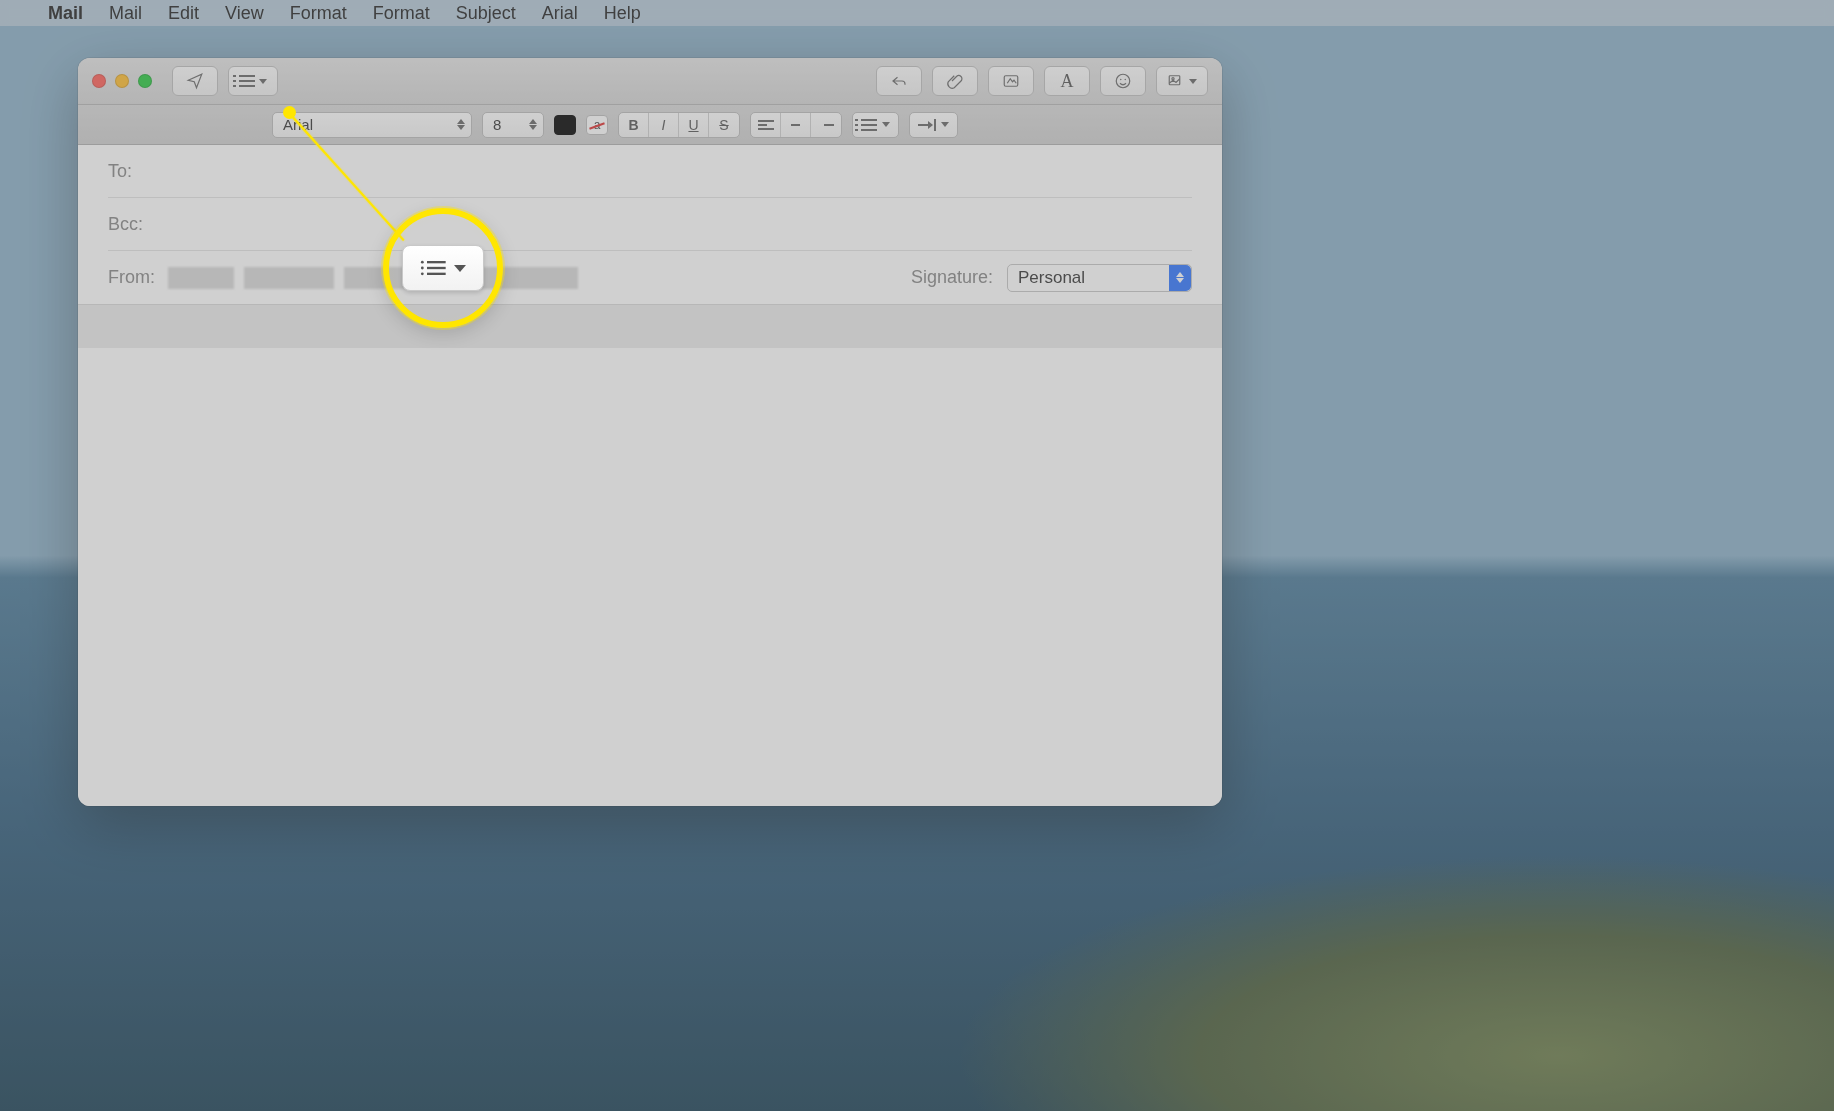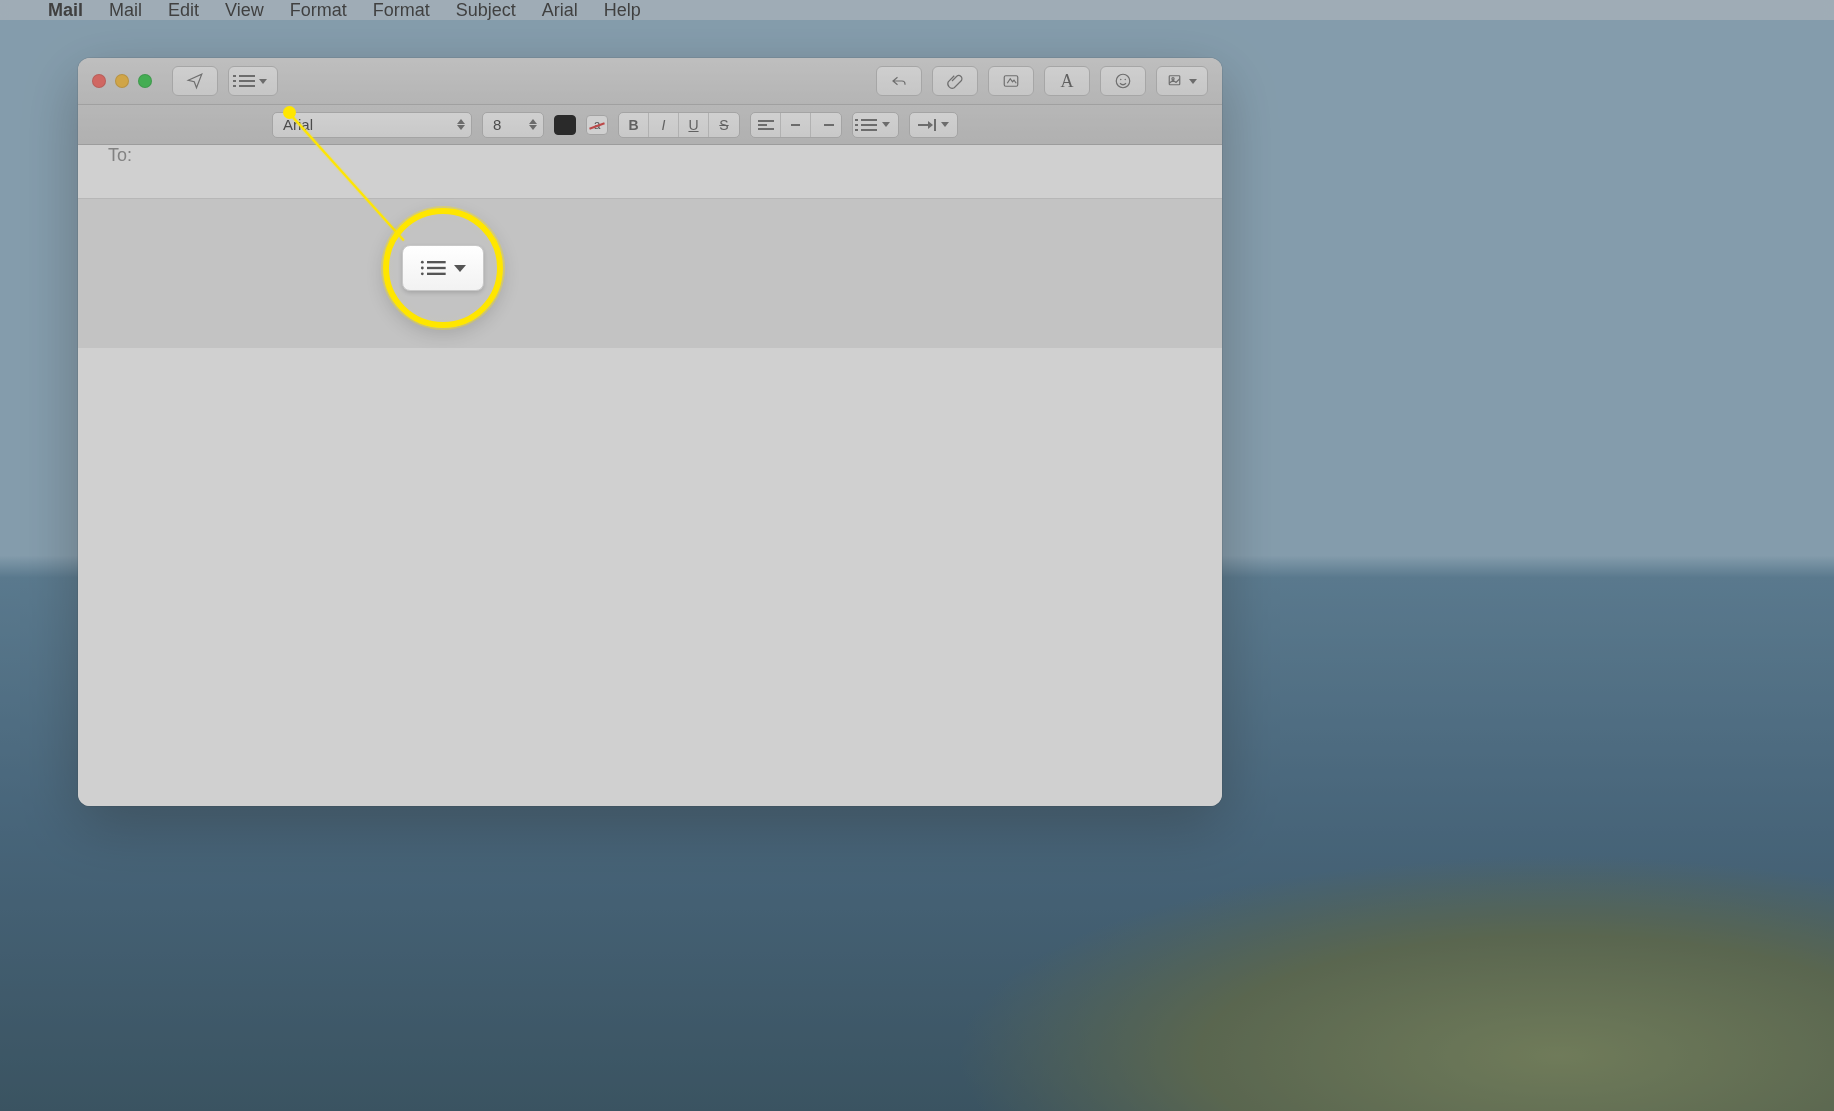--- a/index.html
+++ b/index.html
@@ -24,21 +24,21 @@
   .dim-overlay {
     position: absolute; inset: 0;
     background: rgba(120,120,120,0.35);
     pointer-events: none;
     z-index: 50;
   }
 
   
   .menubar {
     position: absolute; top: 0; left: 0; right: 0;
-    height: 20px;
+    height: 26px;
     background: rgba(230,230,235,0.45);
     backdrop-filter: blur(4px);
     display: flex; align-items: center;
     padding: 0 22px;
     gap: 26px;
     font-size: 18px;
     color: #222;
     z-index: 10;
   }
   .menubar .app-name { font-weight: 700; }
@@ -121,21 +121,21 @@
   .tri-up{border-bottom:5px solid #666;}
   .tri-down{border-top:5px solid #666;}
 
   
   .headers {
     background: #fff;
     border-bottom: 1px solid #d9d9d9;
     padding: 0 30px;
   }
   .hrow {
-    display: flex; align-items: flex-start;
+    display: flex; align-items: center;
     height: 53px;
     border-bottom: 1px solid #e3e3e3;
     color: #888;
     font-size: 18px;
   }
   .hrow:last-child { border-bottom: none; }
   .hrow .label { color: #888; min-width: 80px; }
   .hrow input {
     flex: 1; border: none; outline: none; font-size: 18px;
     background: transparent;
@@ -394,20 +394,40 @@
         <span class="dn-small"></span>
       </div>
     </div>
   </div>
 
   <div class="headers">
     <div class="hrow">
       <span class="label">To:</span>
       <input value="" style="">
     </div>
+    <div class="hrow">
+      <span class="label">Bcc:</span>
+      <input value="" style="">
+    </div>
+    <div class="hrow from-row">
+      <span class="label" style="min-width:60px;">From:</span>
+      <div class="blur-block blur1"></div>
+      <div class="blur-block blur2"></div>
+      <div class="blur-block blur3"></div>
+      <div class="sig-area">
+        <span>Signature:</span>
+        <div class="mac-select">
+          <span>Personal</span>
+          <div class="end">
+              <span class="tri-up"></span>
+              <span class="tri-down"></span>
+            </div>
+        </div>
+      </div>
+    </div>
   </div>
 
   <div class="body-area"></div>
 </div>
 
 <div class="dim-overlay"></div>
 
 <div class="callout-dot"></div>
 <div class="callout-line"></div>
 <div class="callout-circle">

